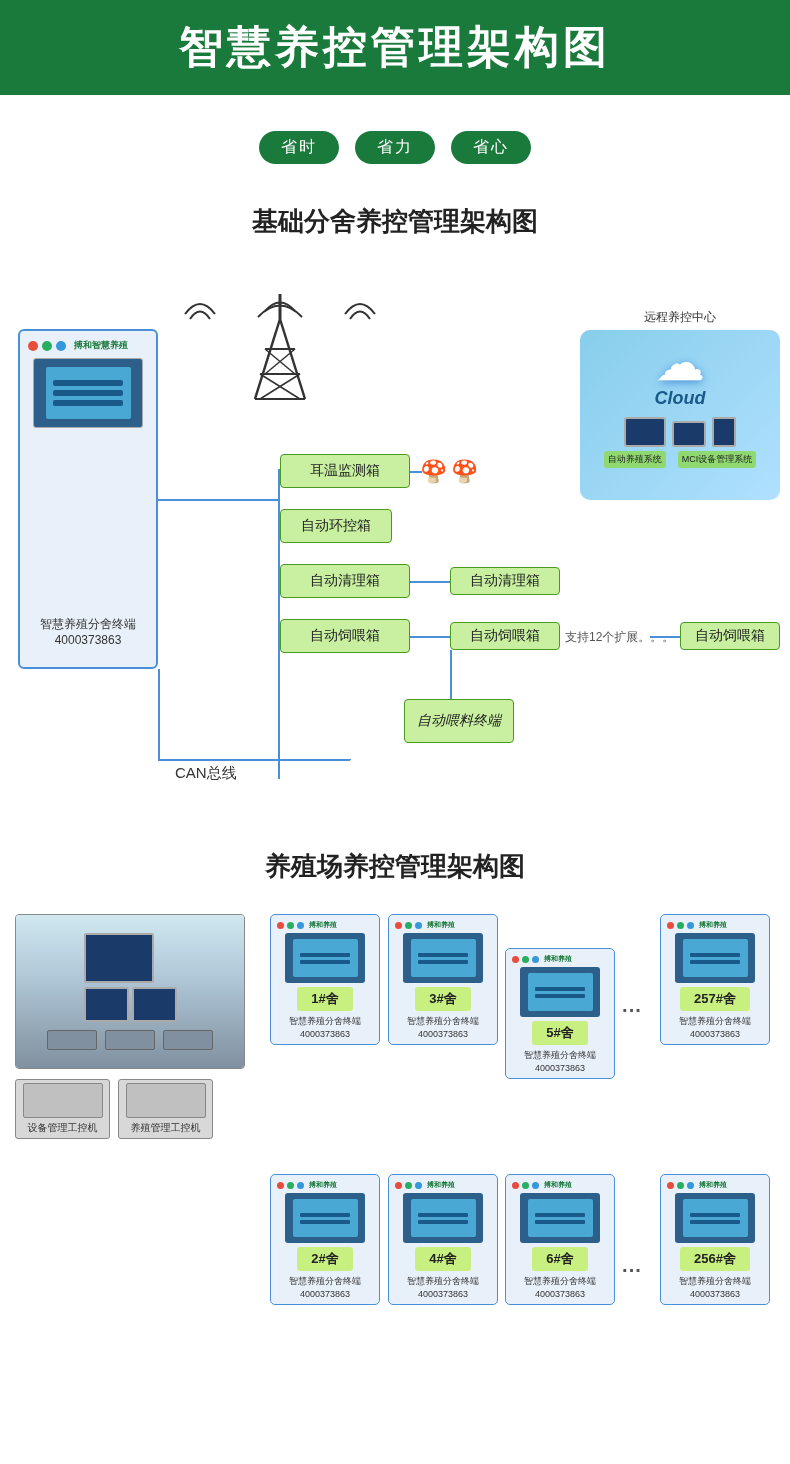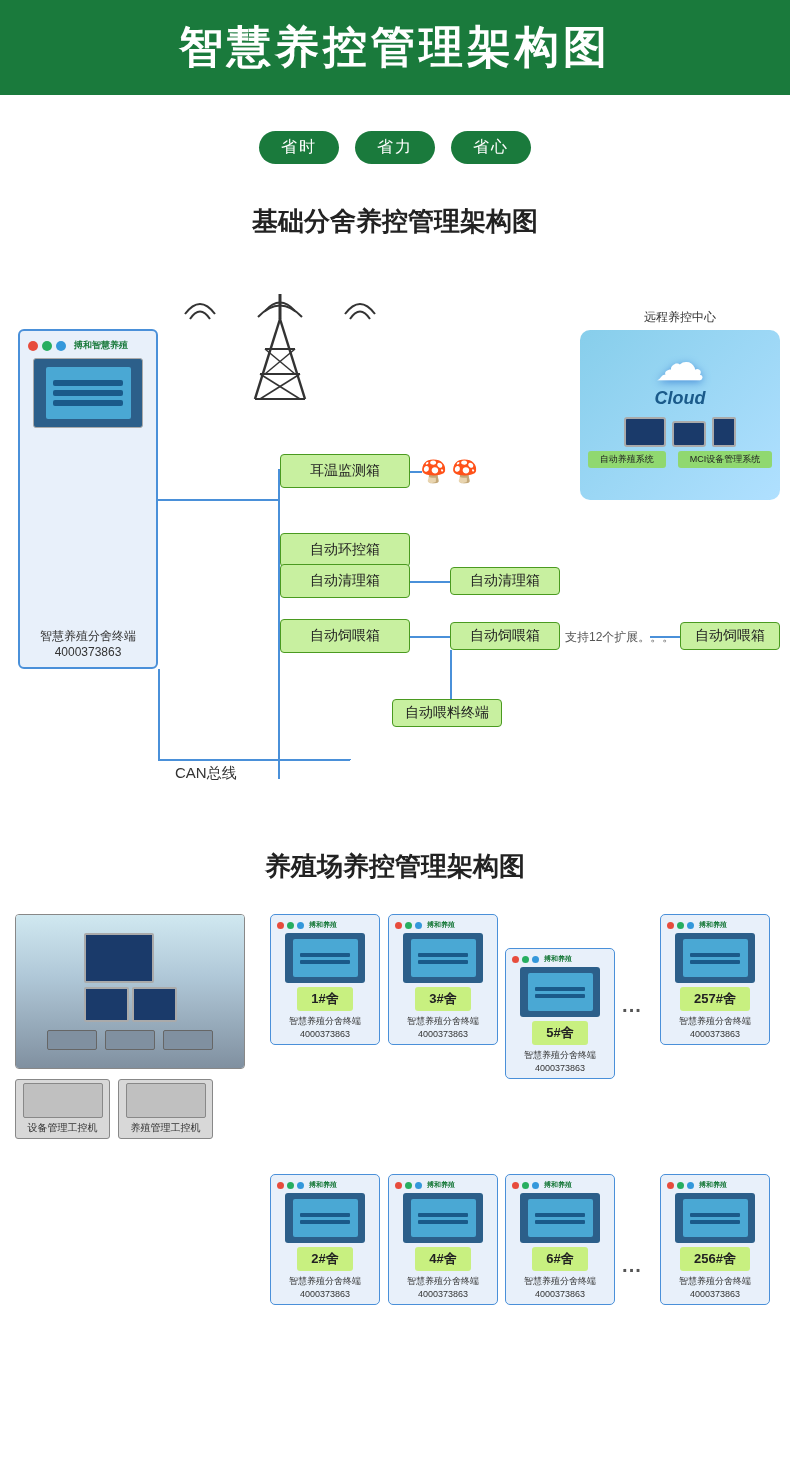--- a/index.html
+++ b/index.html
@@ -71,21 +71,21 @@
       left: 18px;
       top: 70px;
       width: 140px;
       height: 340px;
       border: 2px solid #4a90d9;
       border-radius: 6px;
       background: #e8f0fa;
       display: flex;
       flex-direction: column;
       align-items: center;
-      padding: 8px 4px 4px;
+      padding: 8px 4px 16px;
     }
     .terminal-header {
       display: flex;
       align-items: center;
       gap: 4px;
       margin-bottom: 6px;
       width: 100%;
       justify-content: flex-start;
       padding-left: 4px;
     }
@@ -205,21 +205,21 @@
     }
     .cloud-bottom-labels {
       display: flex;
       gap: 12px;
       margin-top: 4px;
     }
     .cloud-bottom-label {
       background: #90d870;
       font-size: 9px;
       color: #222;
-      padding: 2px 12px;
+      padding: 2px 4px;
       border-radius: 3px;
     }
 
     
     .hline {
       position: absolute;
       height: 2px;
       background: #4a90d9;
     }
     .vline {
@@ -475,21 +475,21 @@
     <span>耳温监测箱</span>
   </div>
 
   <div style="position:absolute; left:420px; top:200px; display:flex; gap:4px;">
     <span style="font-size:22px;">🍄</span>
     <span style="font-size:22px;">🍄</span>
   </div>
 
   <div class="hline" style="left:410px; top:212px; width:12px;"></div>
 
-  <div class="green-box" style="left:280px; top:250px; width:130px; height:34px;margin-top:24px;">
+  <div class="green-box" style="left:280px; top:250px; width:112px; height:34px;">
     <span>自动环控箱</span>
   </div>
 
   <div class="green-box" style="left:280px; top:305px; width:130px; height:34px;">
     <span>自动清理箱</span>
   </div>
 
   <div class="hline" style="left:410px; top:322px; width:40px;"></div>
 
   <div class="green-box" style="left:450px; top:308px; width:110px; height:28px;">
@@ -509,21 +509,21 @@
   <div class="support-text" style="left:565px; top:370px;">支持12个扩展。。。</div>
 
   <div class="hline" style="left:650px; top:377px; width:30px;"></div>
 
   <div class="green-box" style="left:680px; top:363px; width:100px; height:28px;">
     <span>自动饲喂箱</span>
   </div>
 
   <div class="vline" style="left:450px; top:391px; height:50px;"></div>
 
-  <div class="green-box" style="left:392px; top:440px; width:110px; height:28px;">
+  <div class="green-box" style="left:404px; top:440px; width:110px; height:44px;font-style:italic;">
     <span>自动喂料终端</span>
   </div>
 
   <div class="hline" style="left:158px; top:500px; width:192px;"></div>
 
   <div class="vline" style="left:158px; top:410px; height:90px;"></div>
 
   <div class="vline" style="left:349px; top:500px; height:1px;"></div>
 
   <div class="can-label" style="left:175px; top:505px;">CAN总线</div>

